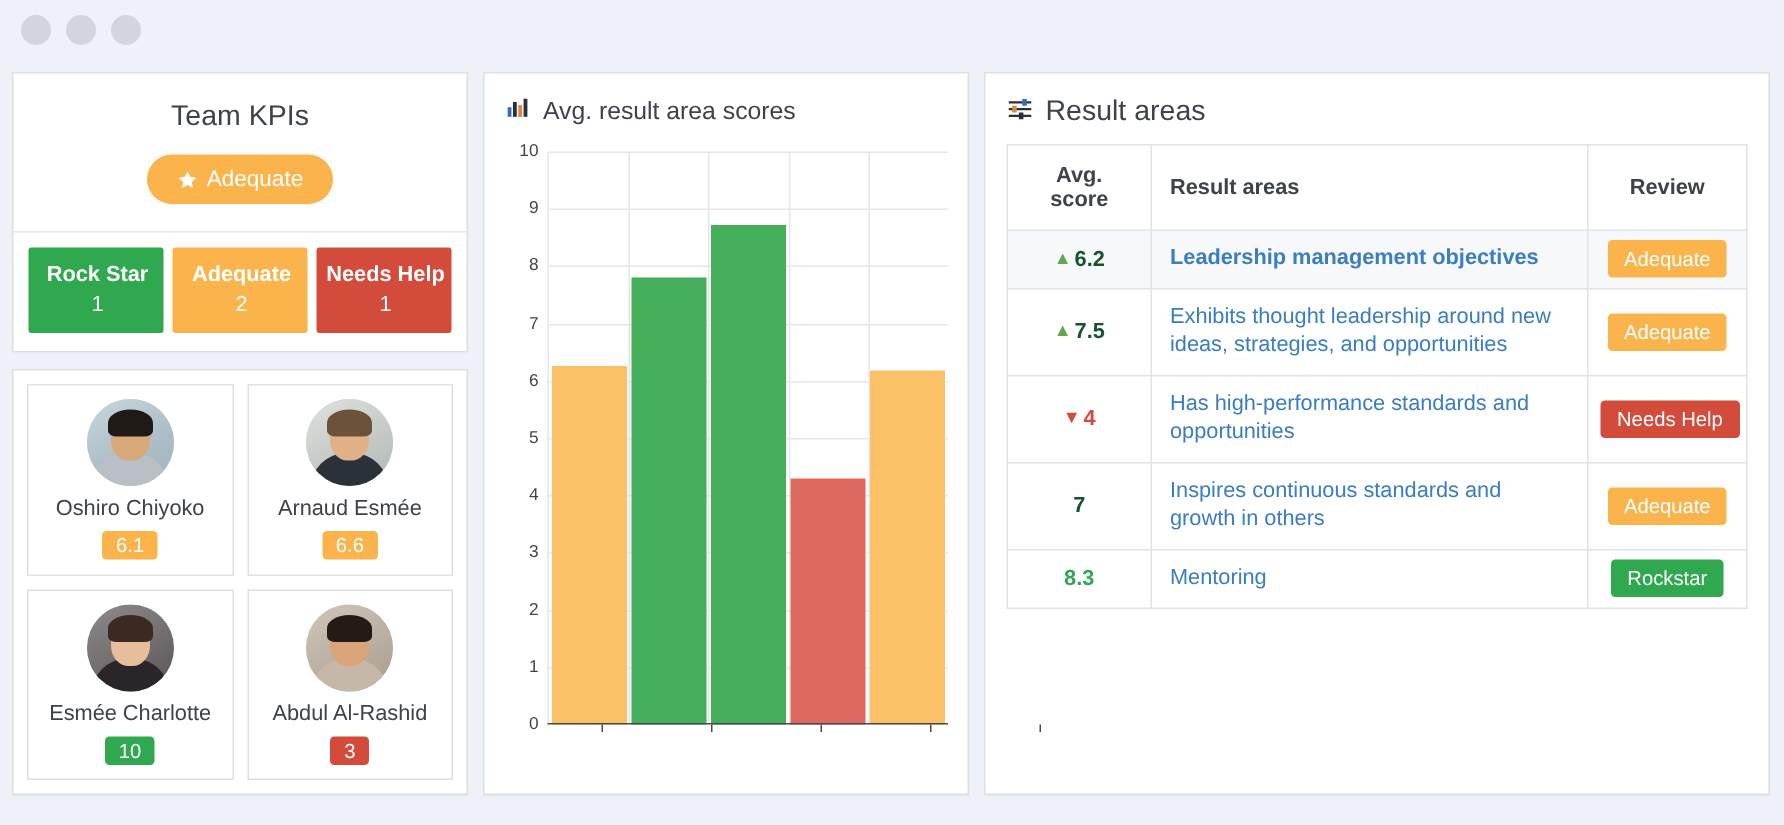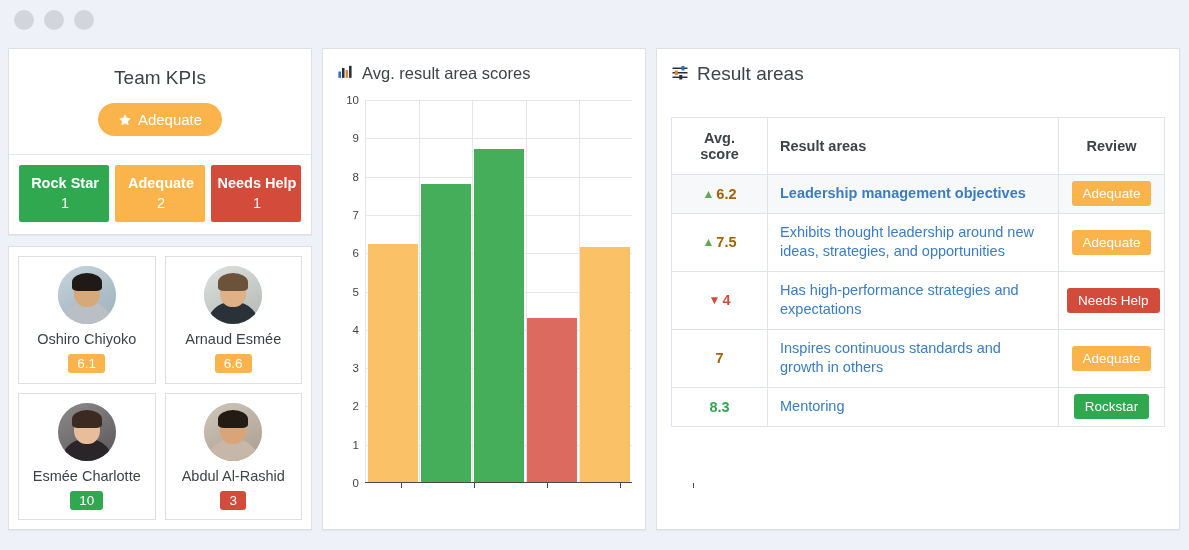--- a/index.html
+++ b/index.html
@@ -219,21 +219,21 @@
     position: absolute;
     width: 1px; height: 5px;
     background: #4a4a4a;
     bottom: 35px;
   }
 
   
   .col-right { flex: 1; }
   .table-panel { height: 100%; display: flex; flex-direction: column; }
   .table-head-title { font-size: 19px; color: #3d4349; }
-  .tbl-wrap { padding: 0 14px 14px 14px; flex: 1; margin-top: 22px; }
+  .tbl-wrap { padding: 0 14px 14px 14px; flex: 1; }
   table { width: 100%; border-collapse: collapse; table-layout: fixed; }
   th, td {
     border: 1px solid #e0e3e7;
     padding: 9px 12px;
     vertical-align: middle;
   }
   th {
     font-size: 14.5px;
     font-weight: bold;
     color: #3d4349;
@@ -253,21 +253,21 @@
     color: #fff;
     font-size: 13.5px;
     padding: 5px 11px;
     border-radius: 3px;
     white-space: nowrap;
     cursor: pointer;
   }
   .b-orange { background: #FBB44C; }
   .b-green { background: #2FA84F; }
   .b-red { background: #D24B3B; }
-  .sc-txt-orange { color: #a16207; }
+  .sc-txt-orange { color: #14532d; }
   .sc-txt-green { color: #2FA84F; }
   .sc-txt-red { color: #D24B3B; }
   .chev-up { color: #5FA84F; }
   .chev-dn { color: #D24B3B; }
 </style>
 </head>
 <body>
 
 <div class="window">
 
@@ -476,21 +476,21 @@
                 </td>
                 <td class="name">Exhibits thought leadership around new ideas, strategies, and opportunities</td>
                 <td class="review">
                   <span class="badge b-orange">Adequate</span>
                 </td>
               </tr>
               <tr>
                 <td class="score">
                   <span class="chev chev-dn">▼</span><span class="sc-txt-red">4</span>
                 </td>
-                <td class="name">Has high-performance strategies and expectations</td>
+                <td class="name">Has high-performance standards and opportunities</td>
                 <td class="review">
                   <span class="badge b-red">Needs Help</span>
                 </td>
               </tr>
               <tr>
                 <td class="score">
                   <span class="sc-txt-orange">7</span>
                 </td>
                 <td class="name">Inspires continuous standards and growth in others</td>
                 <td class="review">

